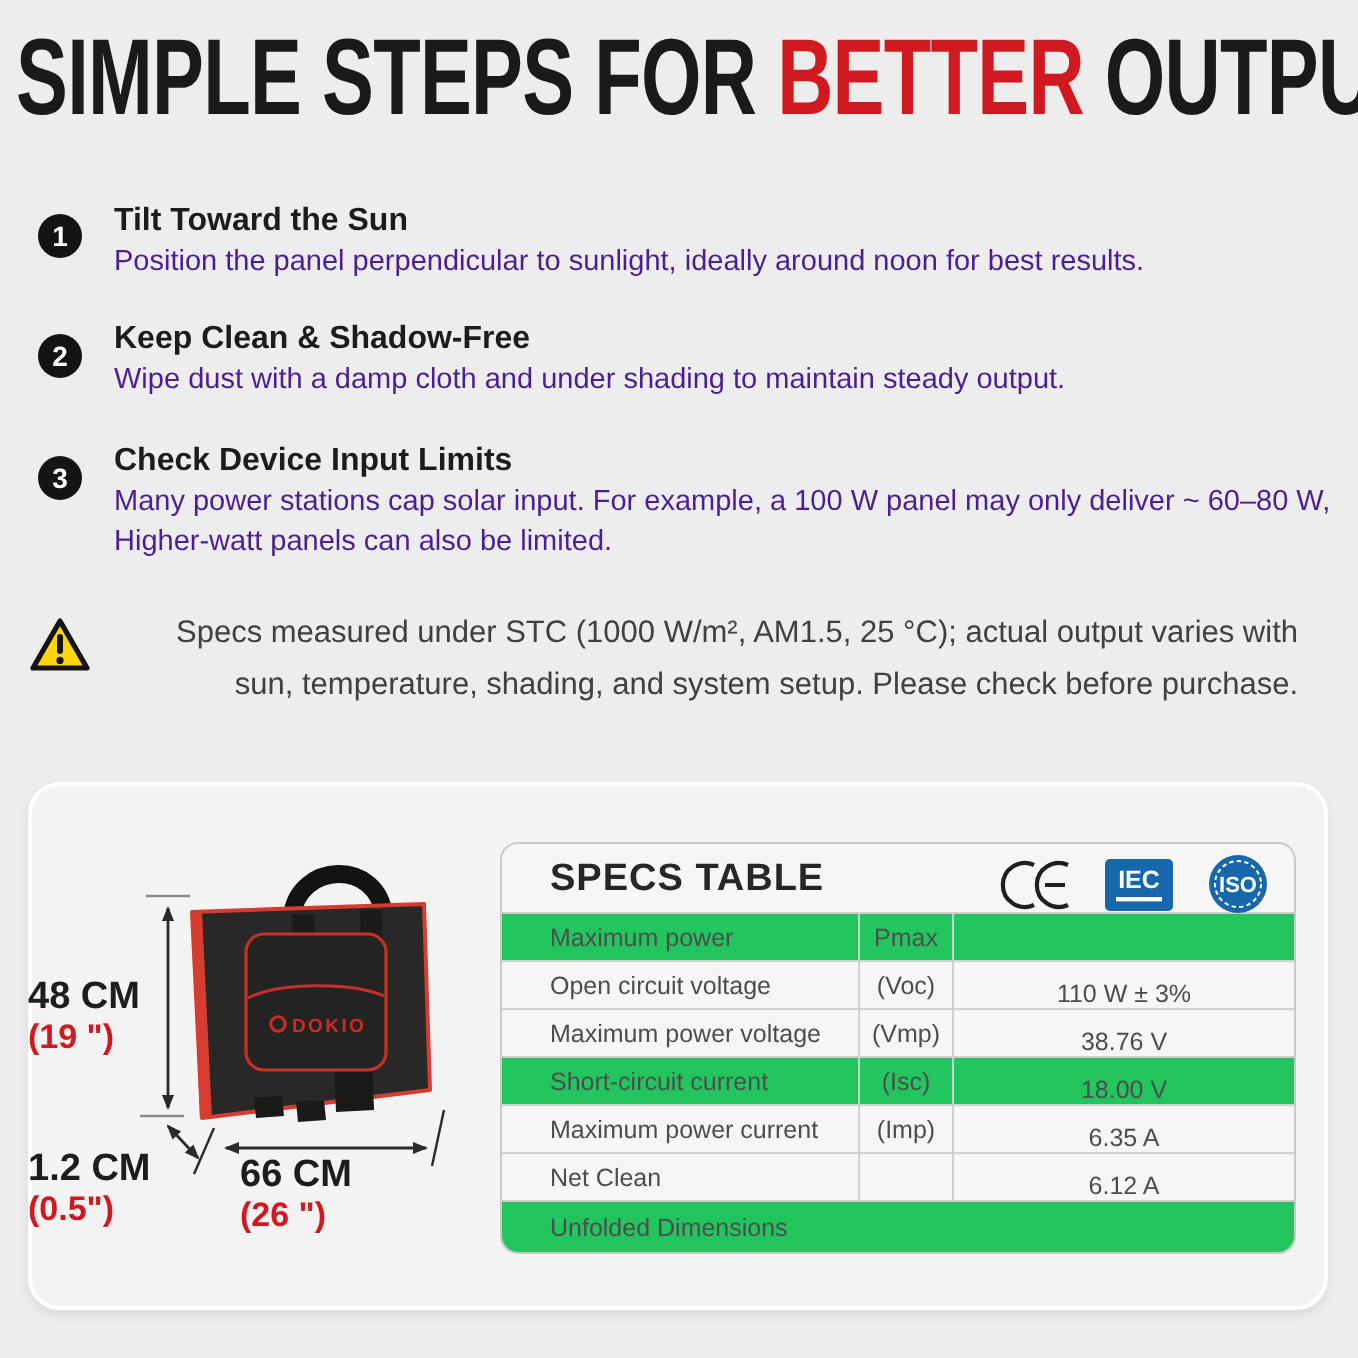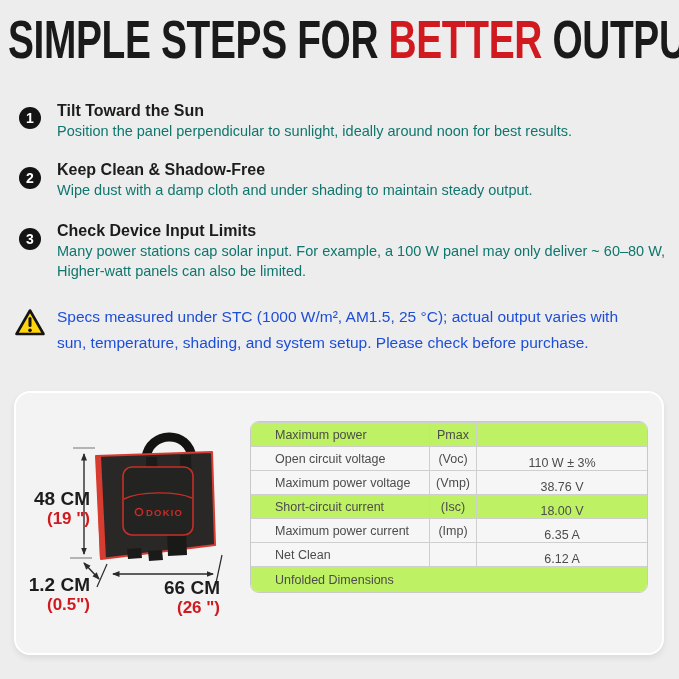--- a/index.html
+++ b/index.html
@@ -19,56 +19,56 @@
     transform:scaleX(0.72);transform-origin:0 0;
   }
   .main-title .hl{color:#d11a20;}
 
   
   .step-badge{
     width:22px;height:22px;border-radius:50%;background:#141414;
     color:#fff;font-size:14px;font-weight:bold;line-height:22px;text-align:center;
   }
   .step-heading{font-size:16px;font-weight:bold;color:#1c1c1c;line-height:20px;}
-  .step-body{font-size:14.5px;color:#0f766e;line-height:19.5px;width:620px;}
-
-  
-  .warning-text{font-size:15.5px;color:#1d4ed8;line-height:26px;width:592px;}
+  .step-body{font-size:14.5px;color:#4c1d95;line-height:19.5px;width:620px;}
+
+  
+  .warning-text{font-size:15.5px;color:#404040;line-height:26px;width:592px;text-align:right;}
 
   
   .card{
     left:14px;top:391px;width:650px;height:264px;
     background:#f3f3f3;border:2px solid #ffffff;border-radius:16px;
     box-shadow:0 3px 6px rgba(0,0,0,.08);
     box-sizing:border-box;
   }
 
   
-  .dim{text-align:right;font-weight:bold;}
+  .dim{text-align:left;font-weight:bold;}
   .dim .m{font-size:19px;color:#1d1d1d;line-height:20px;}
   .dim .i{font-size:17px;color:#d11a20;line-height:20px;}
 
   
   .spec-table{
     left:250px;top:421px;width:398px;
     background:#f6f6f6;border:1px solid #c9c9c9;border-radius:9px;
     overflow:hidden;box-sizing:border-box;
   }
   .t-head{position:relative;height:34px;}
   .t-title{position:absolute;left:24px;top:7px;font-size:19px;font-weight:bold;
            letter-spacing:.5px;color:#272727;}
   .certs{position:absolute;right:12px;top:4px;display:flex;align-items:center;gap:16px;}
   .trow{display:flex;height:23px;border-top:1px solid #cfcfcf;
         font-size:12.5px;color:#4c4c4c;align-items:stretch;}
   .trow.last{height:25px;}
   .c1{width:178px;padding-left:24px;display:flex;align-items:center;box-sizing:border-box;}
   .c2{width:46px;border-left:1px solid #cfcfcf;border-right:1px solid #cfcfcf;
       display:flex;align-items:center;justify-content:center;}
   .c3{flex:1;display:flex;align-items:center;justify-content:center;margin-top:40px;}
-  .shade-a{background:#bef264;}
+  .shade-a{background:#22c55e;}
   .shade-b{background:#f6f6f6;}
 
   svg{display:block;}
   .overlay{left:0;top:380px;pointer-events:none;}
 </style>
 </head>
 <body>
 
 <div class="abs main-title">
   <span>SIMPLE STEPS FOR </span><span class="hl">BETTER</span><span> OUTPUT</span>
@@ -138,20 +138,43 @@
 <div class="abs dim" style="left:14px;top:575px;width:76px;">
   <div class="m">1.2 CM</div>
   <div class="i">(0.5")</div>
 </div>
 <div class="abs dim" style="left:120px;top:578px;width:100px;">
   <div class="m">66 CM</div>
   <div class="i">(26 ")</div>
 </div>
 
 <div class="abs spec-table">
+  <div class="t-head">
+    <span class="t-title">SPECS TABLE</span>
+    <span class="certs">
+
+      <svg width="40" height="27" viewBox="0 0 40 27">
+        <path d="M21,3.5 A11,11 0 1 0 21,23.5" fill="none" stroke="#1f1f1f" stroke-width="2.1"></path>
+        <path d="M38,3.5 A11,11 0 1 0 38,23.5" fill="none" stroke="#1f1f1f" stroke-width="2.1"></path>
+        <line x1="26.5" y1="13.5" x2="36.5" y2="13.5" stroke="#1f1f1f" stroke-width="2.1"></line>
+      </svg>
+
+      <svg width="35" height="27" viewBox="0 0 35 27">
+        <rect x="0.5" y="0.5" width="34" height="26" rx="2.5" fill="#1767ab"></rect>
+        <text x="17.5" y="15" font-family="Liberation Sans, sans-serif" font-size="12.5" font-weight="bold" fill="#ffffff" text-anchor="middle">IEC</text>
+        <rect x="6" y="19.5" width="23" height="2.2" fill="#ffffff"></rect>
+      </svg>
+
+      <svg width="32" height="32" viewBox="0 0 32 32">
+        <circle cx="16" cy="16" r="14.5" fill="#1767ab"></circle>
+        <circle cx="16" cy="16" r="11.5" fill="none" stroke="#ffffff" stroke-width="1" stroke-dasharray="2.2,1.6"></circle>
+        <text x="16" y="20" font-family="Liberation Sans, sans-serif" font-size="11" font-weight="bold" fill="#ffffff" text-anchor="middle">ISO</text>
+      </svg>
+    </span>
+  </div>
 
   <div class="trow shade-a">
     <div class="c1">Maximum power</div>
     <div class="c2">Pmax</div>
     <div class="c3">110 W ± 3%</div>
   </div>
   <div class="trow shade-b">
     <div class="c1">Open circuit voltage</div>
     <div class="c2">(Voc)</div>
     <div class="c3">38.76 V</div>

